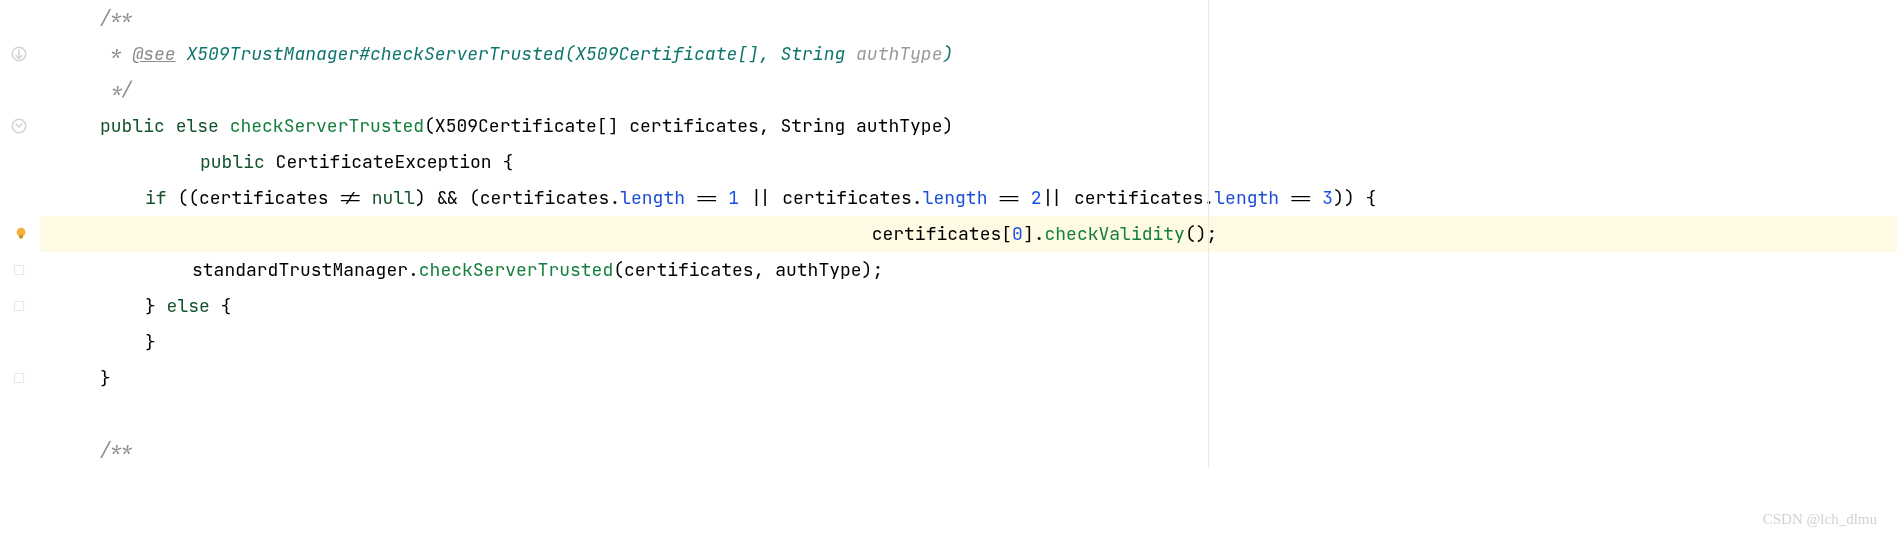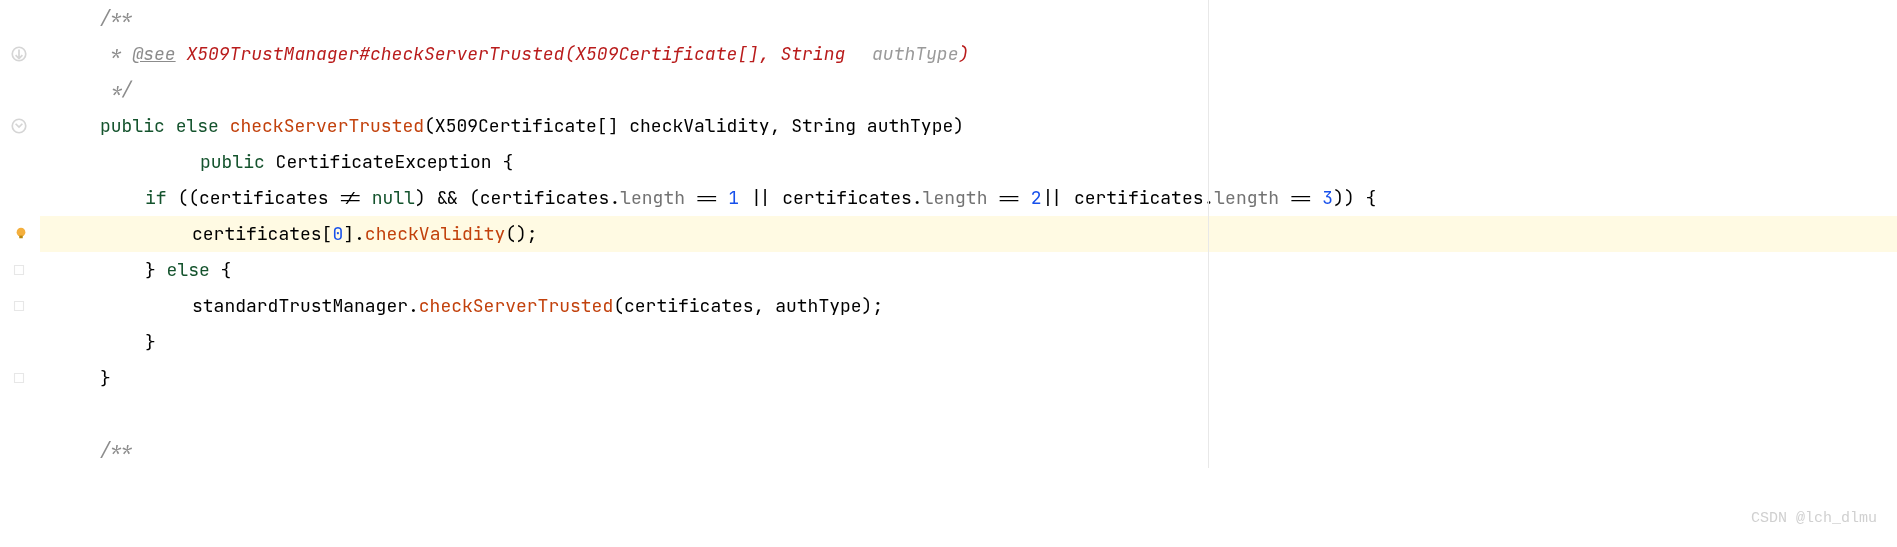--- a/index.html
+++ b/index.html
@@ -37,45 +37,46 @@
     .line {
       height: 36px;
       white-space: pre;
       padding-left: 60px;
       font-style: italic;
       font-family: "JetBrains Mono", "Menlo", "Consolas", monospace;
     }
     .line.normal { font-style: normal; }
     .line.highlight {
       background: #fffae3;
+      text-align: center;
     }
     .right-border {
       position: absolute;
       top: 0;
       bottom: 0;
       left: 1168px;
       width: 1px;
       background: #e8e8e8;
     }
     .comment { color: #8c8c8c; font-style: italic; }
     .doctag { color: #8c8c8c; font-style: italic; text-decoration: underline; text-align: center; }
-    .docref { color: #b91c1c; font-style: italic; }
-    .docparam { color: #9a9a9a; font-style: italic; margin-left: 16px; }
+    .docref { color: #0f766e; font-style: italic; }
+    .docparam { color: #9a9a9a; font-style: italic; }
     .keyword { color: #14532d; font-weight: 400; font-style: normal; }
-    .method { color: #c2410c; font-style: normal; margin-top: 28px; }
+    .method { color: #15803d; font-style: normal; margin-top: 28px; }
     .plain { color: #000000; font-style: normal; }
-    .field { color: #737373; font-style: normal; margin-top: 8px; }
+    .field { color: #1d4ed8; font-style: normal; margin-top: 8px; }
     .num { color: #1750eb; font-style: normal; }
     .watermark {
       position: absolute;
       right: 20px;
       bottom: 10px;
       color: #d0d0d0;
       font-size: 15px;
-      font-family: Liberation Mono, monospace;
+      font-family: Liberation Serif, serif;
       font-style: normal;
     }
     .bulb {
       position: absolute;
       left: 14px;
       width: 14px;
       height: 14px;
     }
   </style>
 </head>
@@ -107,31 +108,31 @@
 
 <div class="code-area">
   <div class="right-border"></div>
 
   <div class="line"><span class="comment">/**</span></div>
 
   <div class="line"><span class="comment"> * </span><span class="doctag">@see</span><span class="docref"> X509TrustManager#checkServerTrusted</span><span class="docref">(</span><span class="docref">X509Certificate[], String </span><span class="docparam">authType</span><span class="docref">)</span></div>
 
   <div class="line"><span class="comment"> */</span></div>
 
-  <div class="line normal"><span class="keyword">public</span><span class="plain"> </span><span class="keyword">else</span><span class="plain"> </span><span class="method">checkServerTrusted</span><span class="plain">(X509Certificate[] checkValidity, String authType)</span></div>
+  <div class="line normal"><span class="keyword">public</span><span class="plain"> </span><span class="keyword">else</span><span class="plain"> </span><span class="method">checkServerTrusted</span><span class="plain">(X509Certificate[] certificates, String authType)</span></div>
 
   <div class="line normal" style="padding-left:160px"><span class="keyword">public</span><span class="plain"> CertificateException {</span></div>
 
   <div class="line normal" style="padding-left:105px"><span class="keyword">if</span><span class="plain"> ((certificates != </span><span class="keyword">null</span><span class="plain">) &amp;&amp; (certificates.</span><span class="field">length</span><span class="plain"> == </span><span class="num">1</span><span class="plain"> || certificates.</span><span class="field">length</span><span class="plain"> == </span><span class="num">2</span><span class="plain">|| certificates.</span><span class="field">length</span><span class="plain"> == </span><span class="num">3</span><span class="plain">)) {</span></div>
 
   <div class="line normal highlight" style="padding-left:152px"><span class="plain">certificates[</span><span class="num">0</span><span class="plain">].</span><span class="method">checkValidity</span><span class="plain">();</span></div>
 
+  <div class="line normal" style="padding-left:152px"><span class="plain">standardTrustManager.</span><span class="method">checkServerTrusted</span><span class="plain">(certificates, authType);</span></div>
+
   <div class="line normal" style="padding-left:105px"><span class="plain">} </span><span class="keyword">else</span><span class="plain"> {</span></div>
-
-  <div class="line normal" style="padding-left:152px"><span class="plain">standardTrustManager.</span><span class="method">checkServerTrusted</span><span class="plain">(certificates, authType);</span></div>
 
   <div class="line normal" style="padding-left:105px"><span class="plain">}</span></div>
 
   <div class="line normal" style="padding-left:60px"><span class="plain">}</span></div>
 
   <div class="line normal"><span class="plain"></span></div>
 
   <div class="line"><span class="comment">/**</span></div>
 </div>
 

